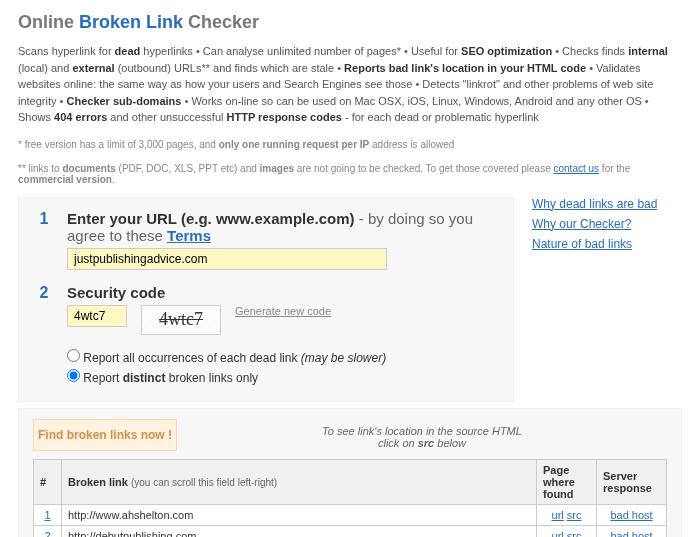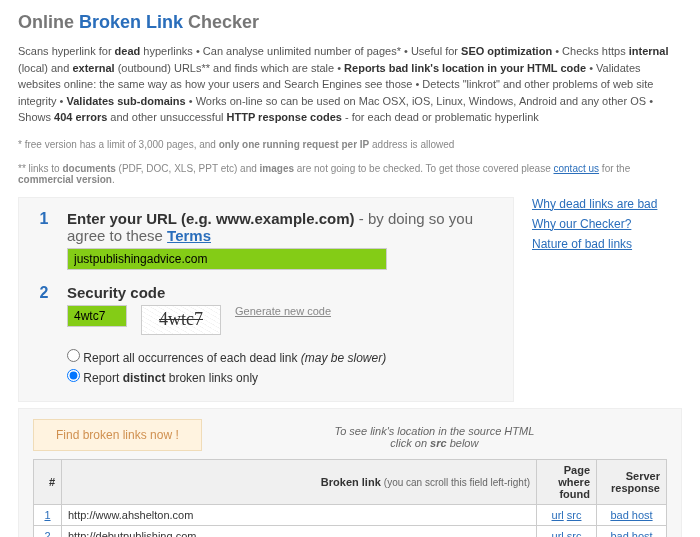--- a/index.html
+++ b/index.html
@@ -12,51 +12,51 @@
 .fine a, a.link { color: #2a6ebb; text-decoration: underline; cursor: pointer; }
 .main-wrap { display: flex; gap: 18px; margin-top: 12px; }
 .form-box { background: #f7f7f7; border: 1px solid #eee; flex: 1; padding: 12px 16px; }
 .side-links { width: 150px; font-size: 12px; }
 .side-links div { margin-bottom: 6px; }
 .step { display: flex; align-items: flex-start; gap: 14px; margin-bottom: 14px; }
 .step-num { font-size: 16px; font-weight: bold; color: #2a6ebb; width: 18px; text-align: center; }
 .step-body { flex: 1; }
 .step-label { font-size: 15px; font-weight: bold; margin-bottom: 4px; }
 .step-label .light { font-weight: normal; color: #666; }
-input[type=text] { font-size: 12px; padding: 3px 6px; border: 1px solid #ccc; background: #84cc16; }
+input[type=text] { font-size: 12px; padding: 3px 6px; border: 1px solid #ccc; background: #fef9c3; }
 .url-input { width: 320px; }
 .code-input { width: 60px; }
 .captcha-row { display: flex; align-items: flex-start; gap: 14px; margin-top: 4px; }
 .captcha-img { width: 80px; height: 30px; border: 1px solid #ccc; font-family: cursive; font-size: 18px; display: flex; align-items: center; justify-content: center; background: repeating-linear-gradient(30deg,#fff,#fff 3px,#eee 4px); text-decoration: line-through; }
 .gen-link { font-size: 11px; color: #888; text-decoration: underline; cursor: pointer; }
 .radio-group { margin-top: 12px; margin-left: 32px; font-size: 12px; }
 .radio-group label { display: block; margin-bottom: 4px; }
 .radio-group em { font-style: italic; }
-.find-btn { display: inline-block; background: #fff3e0; border: 1px solid #f0dcb8; color: #d09050; font-weight: normal; padding: 8px 22px; font-size: 12px; cursor: pointer; }
+.find-btn { display: inline-block; background: #fff3e0; border: 1px solid #f0dcb8; color: #d09050; font-weight: bold; padding: 8px 4px; font-size: 12px; cursor: pointer; }
 .results { background: #f7f7f7; border: 1px solid #eee; margin-top: 6px; padding: 10px 14px; }
 .hint { text-align: center; font-size: 11px; font-style: italic; color: #666; margin: 6px 1px 10px; }
 table { width: 100%; border-collapse: collapse; font-size: 11px; background: #fff; }
 th, td { border: 1px solid #ccc; padding: 4px 6px; text-align: left; }
-th { background: #f0f0f0; text-align: right; }
+th { background: #f0f0f0; text-align: left; }
 th small { font-weight: normal; font-size: 10px; color: #666; }
 td.center { text-align: center; }
 .topflex { display:flex; justify-content: space-between; align-items: flex-start; }
 </style>
 </head>
 <body>
 
 <h1>
   <span>Online </span><span class="accent">Broken Link</span><span> Checker</span>
 </h1>
 
 <p class="desc">
   <span>Scans hyperlink for </span><strong>dead</strong><span> hyperlinks • Can analyse unlimited number of pages* • Useful for </span>
-  <strong>SEO optimization</strong><span> • Checks https </span><strong>internal</strong>
+  <strong>SEO optimization</strong><span> • Checks finds </span><strong>internal</strong>
   <span> (local) and </span><strong>external</strong><span> (outbound) URLs** and finds which are stale • </span>
-  <strong>Reports bad link's location in your HTML code</strong><span> • Validates websites online: the same way as how your users and Search Engines see those • Detects "linkrot" and other problems of web site integrity • </span><strong>Validates sub-domains</strong>
+  <strong>Reports bad link's location in your HTML code</strong><span> • Validates websites online: the same way as how your users and Search Engines see those • Detects "linkrot" and other problems of web site integrity • </span><strong>Checker sub-domains</strong>
   <span> • Works on-line so can be used on Mac OSX, iOS, Linux, Windows, Android and any other OS • Shows </span><strong>404 errors</strong><span> and other unsuccessful </span>
   <strong>HTTP response codes</strong><span> - for each dead or problematic hyperlink</span>
 </p>
 <p class="fine">
   <span>* free version has a limit of 3,000 pages, and </span><strong>only one running request per IP</strong><span> address is allowed</span>
 </p>
 <p class="fine">
   <span>** links to </span><strong>documents</strong><span> (PDF, DOC, XLS, PPT etc) and </span><strong>images</strong>
   <span> are not going to be checked. To get those covered please </span><a class="link">contact us</a>
   <span> for the </span><strong>commercial version</strong><span>.</span>

